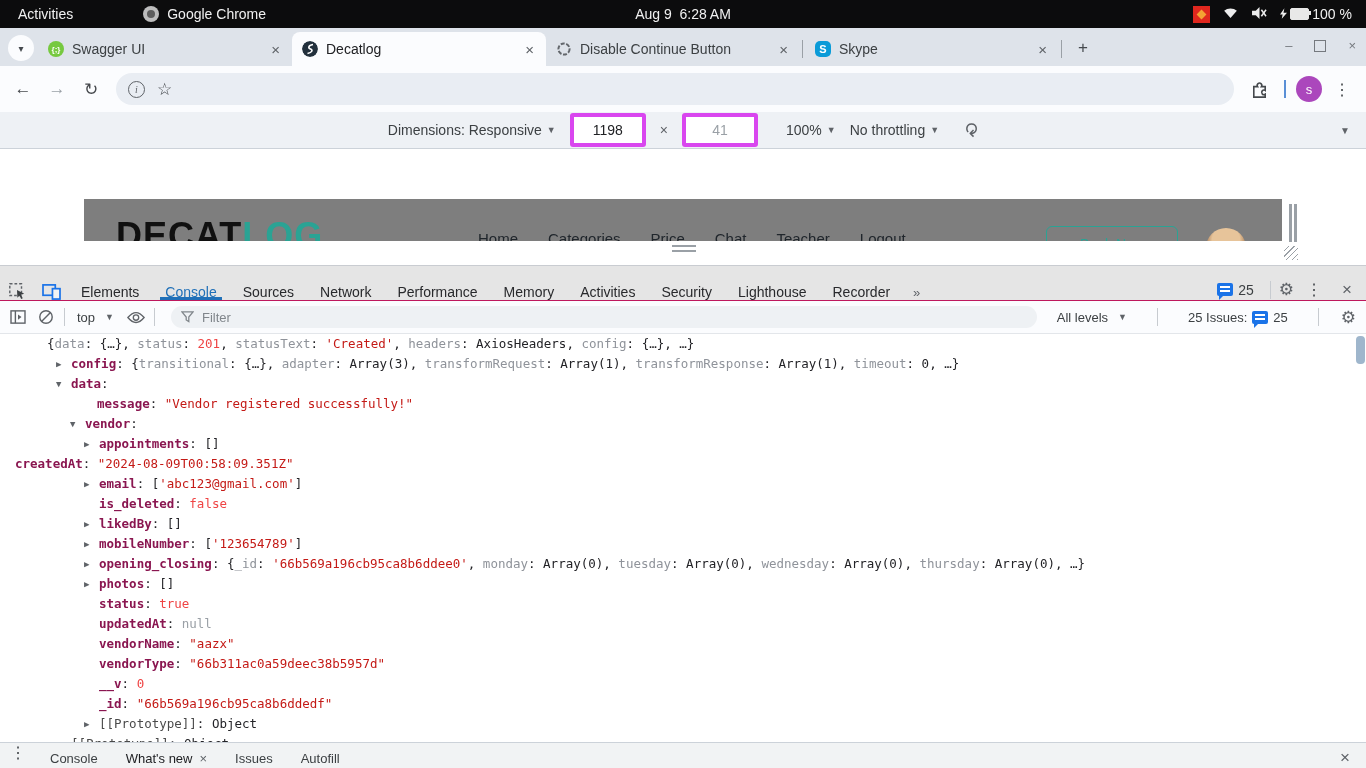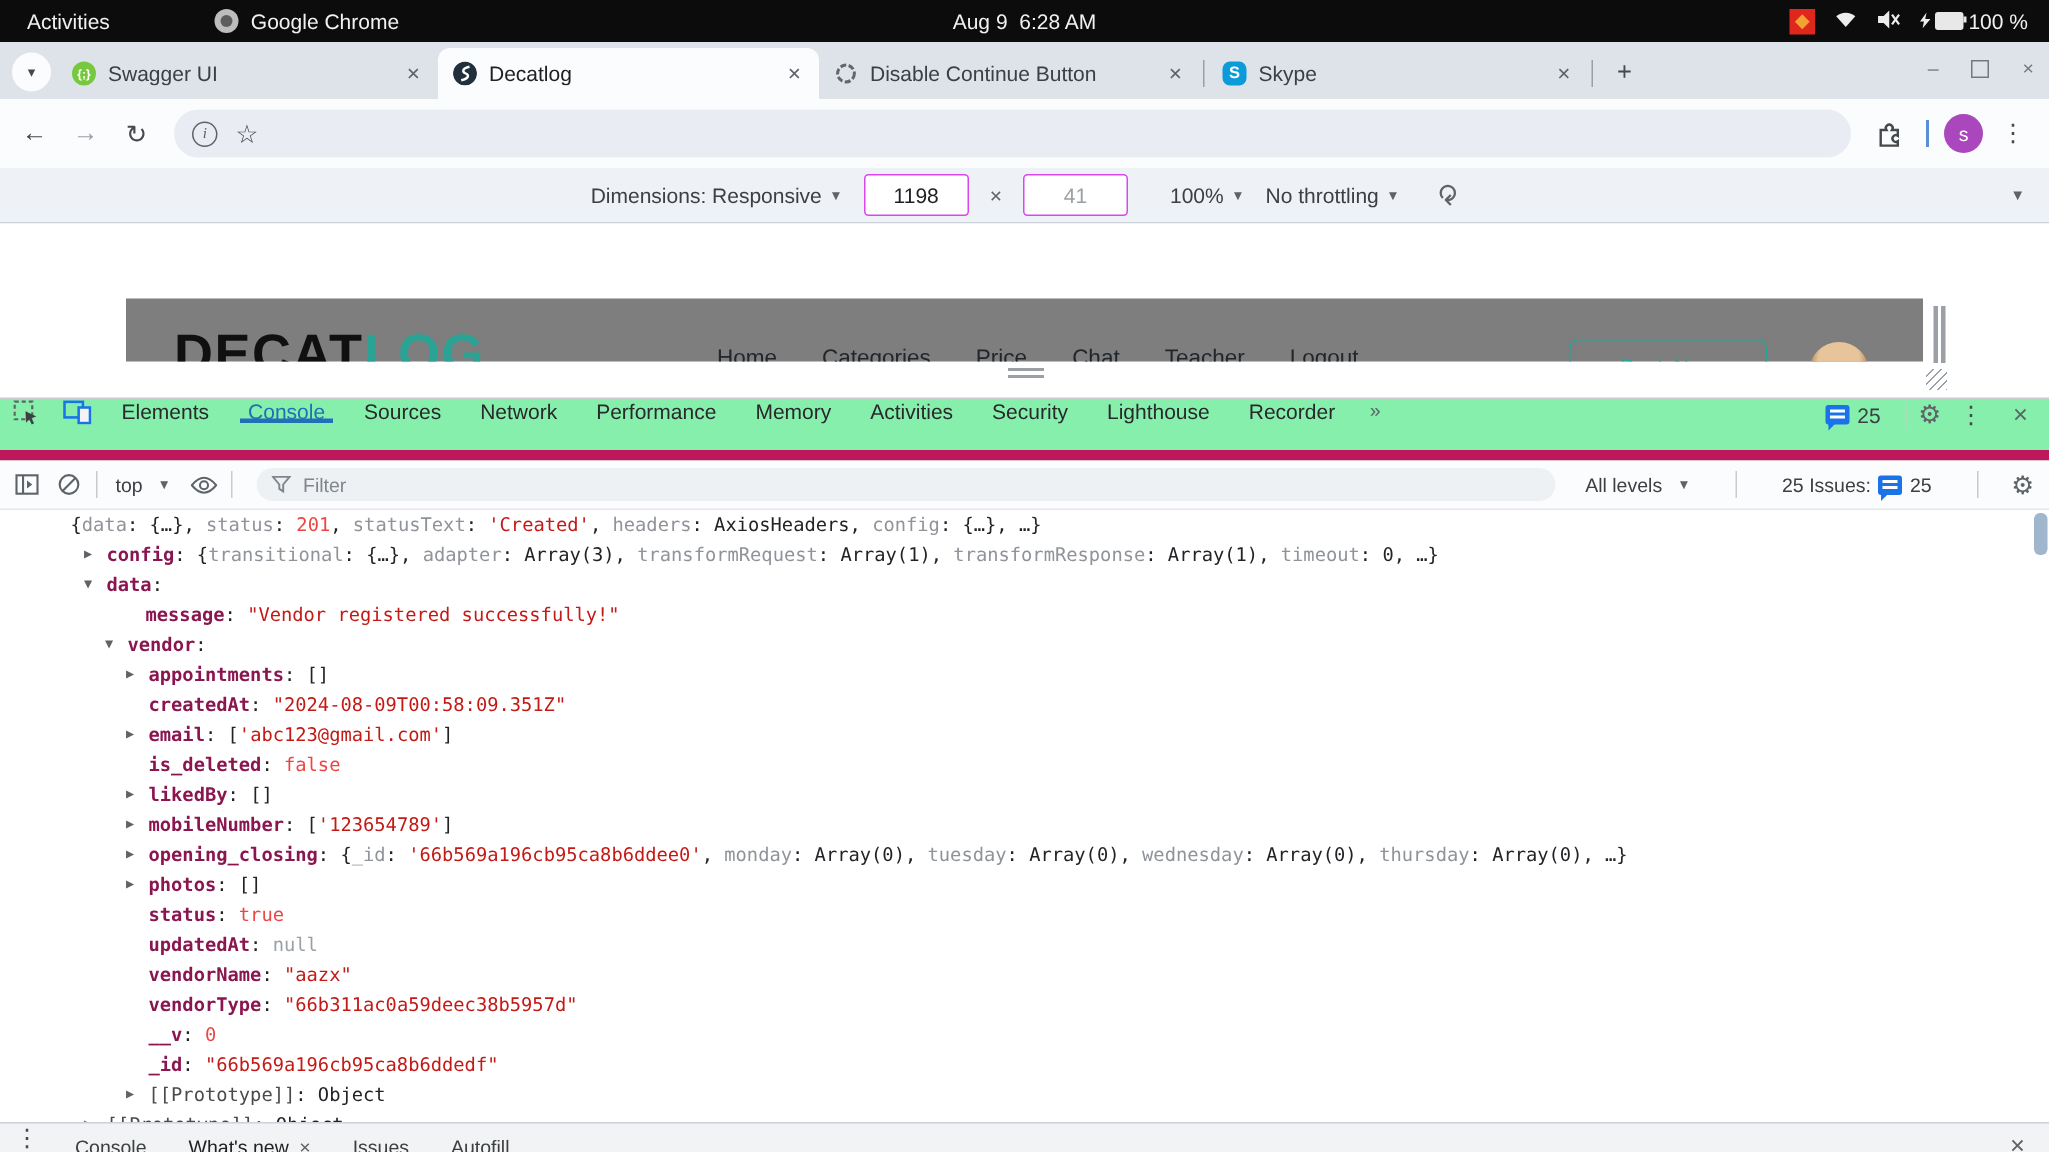--- a/index.html
+++ b/index.html
@@ -50,21 +50,21 @@
   .star{color:#45494d;font-size:17px;padding:0 2px}
   .tool-ic{width:30px;height:30px;display:flex;align-items:center;justify-content:center;color:#45494d}
   .cursor-bar{width:2px;height:18px;background:#5a8fd6;margin:0 6px}
   .avatar{width:26px;height:26px;border-radius:50%;background:#ab47bc;color:#fff;font-size:13px;
           display:flex;align-items:center;justify-content:center}
   .kebab{font-size:16px;color:#45494d;padding:0 8px;letter-spacing:0}
 
   
   .devicebar{height:36px;background:#eef1f5;border-bottom:1px solid #ccd2d9;display:flex;align-items:center;
              justify-content:center;gap:14px;font-size:14px;color:#3c4043;position:relative}
-  .dim-input{width:64px;height:24px;background:#fff;border:1px solid #d946ef;border-radius:3px;text-align:center;
+  .dim-input{width:64px;height:24px;background:#fff;border:4px solid #d946ef;border-radius:3px;text-align:center;
              font-size:14px;color:#202124;font-family:"Liberation Sans",sans-serif}
   .dim-input.dim-h{color:#9aa0a6}
   .caret{font-size:9px;color:#5f6368;margin-left:5px}
   .rotate-ic{font-size:18px;color:#5f6368;transform:rotate(90deg);margin-left:10px}
   .devicebar .morechev{position:absolute;right:16px;color:#5f6368;font-size:10px}
 
   
   .pagearea{height:116px;background:#fff;position:relative;border-bottom:1px solid #c9ccd1}
   .frame{position:absolute;left:84px;top:50px;width:1198px;height:42px;background:#7e7e7e;overflow:hidden}
   .sitelogo{position:absolute;left:32px;top:16px;font-size:36px;font-weight:bold;letter-spacing:1px;white-space:nowrap}
@@ -75,21 +75,21 @@
   .heroface{position:absolute;left:1122px;top:29px;width:40px;height:40px;border-radius:50%;
             background:radial-gradient(circle at 50% 30%,#e7c49a 0 40%,#8a5a36 70%,#5c3a22 100%)}
   .vgrip{position:absolute;left:672px;top:96px;width:24px;height:8px;
          background:repeating-linear-gradient(#9aa0a6 0 2px,transparent 2px 5px)}
   .pg-scroll1,.pg-scroll2{position:absolute;top:55px;width:3px;height:38px;background:#9aa0a6}
   .pg-scroll1{left:1289px}.pg-scroll2{left:1294px}
   .pg-resize{position:absolute;left:1284px;top:97px;width:14px;height:14px;
              background:repeating-linear-gradient(135deg,transparent 0 3px,#9aa0a6 3px 4px)}
 
   
-  .dtabs{height:34px;background:#86efac;border-bottom:7px solid #be185d;display:flex;align-items:flex-start;font-size:14px;color:#28292c}
+  .dtabs{height:34px;background:#e5e5e5;border-bottom:1px solid #be185d;display:flex;align-items:flex-end;font-size:14px;color:#28292c}
   .dtab{display:flex;align-items:center;padding:0 13px;position:relative}
   .dtab.sel{color:#2070b8}
   .dtab.sel::after{content:"";position:absolute;left:8px;right:8px;bottom:0;height:3px;background:#2070b8}
   .dt-ic{width:34px;display:flex;align-items:center;justify-content:center}
   .dtabs .right{margin-left:auto;display:flex;align-items:center;gap:4px;padding-right:6px}
   .msgcount{display:flex;align-items:center;gap:5px;color:#3c4043;padding:0 8px}
   .vsep{width:1px;height:18px;background:#c7cbd0;margin:0 4px}
   .gear{font-size:17px;color:#5f6368}
   .xbtn{font-size:17px;color:#5f6368;padding:0 8px}
   .chev2{color:#5f6368;font-size:13px;padding:0 10px}
@@ -342,21 +342,21 @@
 </div>
 
 <div class="clog">
   <div class="cscroll"></div>
 <div class="clog-row" style="padding-left: 32px;"><span class="tri"></span><span class="seg-v">{</span><span class="seg-g">data</span><span class="seg-p">: </span><span class="seg-v">{…}, </span><span class="seg-g">status</span><span class="seg-p">: </span><span class="seg-n">201</span><span class="seg-p">, </span><span class="seg-g">statusText</span><span class="seg-p">: </span><span class="seg-s">'Created'</span><span class="seg-p">, </span><span class="seg-g">headers</span><span class="seg-p">: </span><span class="seg-v">AxiosHeaders</span><span class="seg-p">, </span><span class="seg-g">config</span><span class="seg-p">: </span><span class="seg-v">{…}, …}</span></div>
     <div class="clog-row" style="padding-left: 56px;"><span class="tri">▶</span><span class="seg-k">config</span><span class="seg-p">: </span><span class="seg-v">{</span><span class="seg-g">transitional</span><span class="seg-p">: </span><span class="seg-v">{…}</span><span class="seg-p">, </span><span class="seg-g">adapter</span><span class="seg-p">: </span><span class="seg-v">Array(3)</span><span class="seg-p">, </span><span class="seg-g">transformRequest</span><span class="seg-p">: </span><span class="seg-v">Array(1)</span><span class="seg-p">, </span><span class="seg-g">transformResponse</span><span class="seg-p">: </span><span class="seg-v">Array(1)</span><span class="seg-p">, </span><span class="seg-g">timeout</span><span class="seg-p">: </span><span class="seg-v">0</span><span class="seg-p">, </span><span class="seg-v">…}</span></div>
     <div class="clog-row" style="padding-left: 56px;"><span class="tri">▼</span><span class="seg-k">data</span><span class="seg-p">:</span></div>
     <div class="clog-row" style="padding-left: 82px;"><span class="tri"></span><span class="seg-k">message</span><span class="seg-p">: </span><span class="seg-s">"Vendor registered successfully!"</span></div>
     <div class="clog-row" style="padding-left: 70px;"><span class="tri">▼</span><span class="seg-k">vendor</span><span class="seg-p">:</span></div>
     <div class="clog-row" style="padding-left: 84px;"><span class="tri">▶</span><span class="seg-k">appointments</span><span class="seg-p">: </span><span class="seg-v">[]</span></div>
-    <div class="clog-row" style="padding-left: 84px;"><span class="tri"></span><span class="seg-k">createdAt</span><span class="seg-p">: </span><span class="seg-s">"2024-08-09T00:58:09.351Z"</span></div>
+    <div class="clog-row" style=""><span class="tri"></span><span class="seg-k">createdAt</span><span class="seg-p">: </span><span class="seg-s">"2024-08-09T00:58:09.351Z"</span></div>
     <div class="clog-row" style="padding-left: 84px;"><span class="tri">▶</span><span class="seg-k">email</span><span class="seg-p">: </span><span class="seg-v">[</span><span class="seg-s">'abc123@gmail.com'</span><span class="seg-v">]</span></div>
     <div class="clog-row" style="padding-left: 84px;"><span class="tri"></span><span class="seg-k">is_deleted</span><span class="seg-p">: </span><span class="seg-n">false</span></div>
     <div class="clog-row" style="padding-left: 84px;"><span class="tri">▶</span><span class="seg-k">likedBy</span><span class="seg-p">: </span><span class="seg-v">[]</span></div>
     <div class="clog-row" style="padding-left: 84px;"><span class="tri">▶</span><span class="seg-k">mobileNumber</span><span class="seg-p">: </span><span class="seg-v">[</span><span class="seg-s">'123654789'</span><span class="seg-v">]</span></div>
     <div class="clog-row" style="padding-left: 84px;"><span class="tri">▶</span><span class="seg-k">opening_closing</span><span class="seg-p">: </span><span class="seg-v">{</span><span class="seg-g">_id</span><span class="seg-p">: </span><span class="seg-s">'66b569a196cb95ca8b6ddee0'</span><span class="seg-p">, </span><span class="seg-g">monday</span><span class="seg-p">: </span><span class="seg-v">Array(0)</span><span class="seg-p">, </span><span class="seg-g">tuesday</span><span class="seg-p">: </span><span class="seg-v">Array(0)</span><span class="seg-p">, </span><span class="seg-g">wednesday</span><span class="seg-p">: </span><span class="seg-v">Array(0)</span><span class="seg-p">, </span><span class="seg-g">thursday</span><span class="seg-p">: </span><span class="seg-v">Array(0)</span><span class="seg-p">, </span><span class="seg-v">…}</span></div>
     <div class="clog-row" style="padding-left: 84px;"><span class="tri">▶</span><span class="seg-k">photos</span><span class="seg-p">: </span><span class="seg-v">[]</span></div>
     <div class="clog-row" style="padding-left: 84px;"><span class="tri"></span><span class="seg-k">status</span><span class="seg-p">: </span><span class="seg-n">true</span></div>
     <div class="clog-row" style="padding-left: 84px;"><span class="tri"></span><span class="seg-k">updatedAt</span><span class="seg-p">: </span><span class="seg-u">null</span></div>
     <div class="clog-row" style="padding-left: 84px;"><span class="tri"></span><span class="seg-k">vendorName</span><span class="seg-p">: </span><span class="seg-s">"aazx"</span></div>
     <div class="clog-row" style="padding-left: 84px;"><span class="tri"></span><span class="seg-k">vendorType</span><span class="seg-p">: </span><span class="seg-s">"66b311ac0a59deec38b5957d"</span></div>

